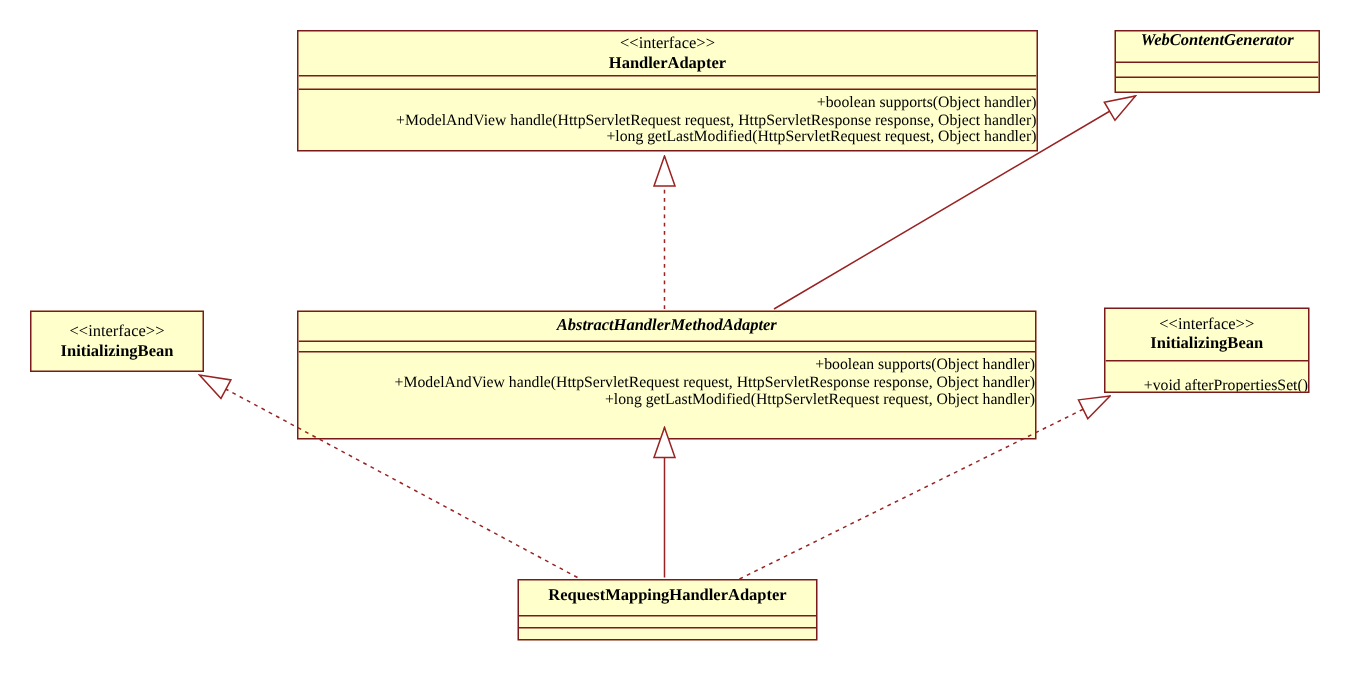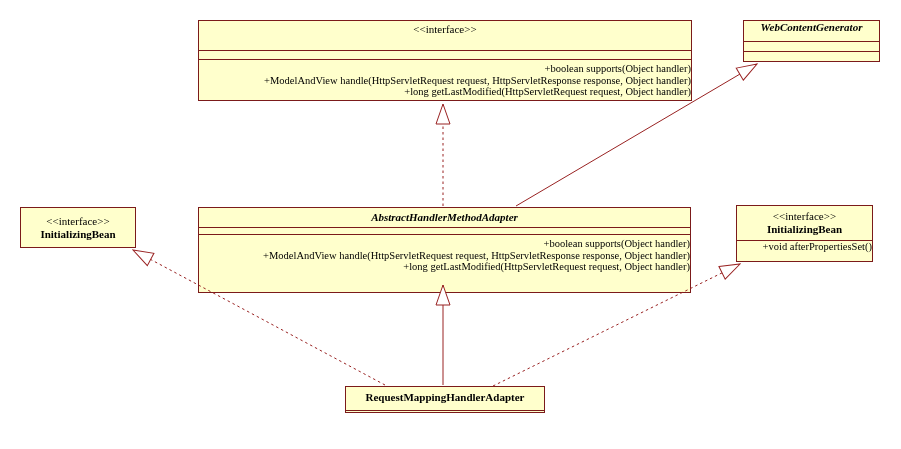--- a/index.html
+++ b/index.html
@@ -36,20 +36,21 @@
   .center-v { display:flex; flex-direction:column; justify-content:center; }
 </style>
 </head>
 <body>
 
 <div id="canvas">
 
   <div class="uml-box" style="left:198px; top:20px; width:494px; height:81px;">
     <div class="comp title-comp" style="height:29px; padding-top:2px;">
       <div class="stereotype">&lt;&lt;interface&gt;&gt;</div>
+      <div class="cls-name">HandlerAdapter</div>
     </div>
     <div class="comp" style="height:9px;"></div>
     <div class="comp methods" style="height:41px;">
       <div>+boolean supports(Object handler)</div>
       <div>+ModelAndView handle(HttpServletRequest request, HttpServletResponse response, Object handler)</div>
       <div>+long getLastModified(HttpServletRequest request, Object handler)</div>
     </div>
   </div>
 
   <div class="uml-box" style="left:743px; top:20px; width:137px; height:42px;">
@@ -77,26 +78,26 @@
       <div>+ModelAndView handle(HttpServletRequest request, HttpServletResponse response, Object handler)</div>
       <div>+long getLastModified(HttpServletRequest request, Object handler)</div>
     </div>
   </div>
 
   <div class="uml-box" style="left:736px; top:205px; width:137px; height:57px;">
     <div class="comp title-comp" style="height:34px; padding-top:4px;">
       <div class="stereotype">&lt;&lt;interface&gt;&gt;</div>
       <div class="cls-name">InitializingBean</div>
     </div>
-    <div class="comp methods" style="height:37px; padding-top:0;">
+    <div class="comp methods" style="height:37px; padding-top:11px;">
       <div>+void afterPropertiesSet()</div>
     </div>
   </div>
 
-  <div class="uml-box" style="left:345px; top:386px; width:200px; height:27px;">
+  <div class="uml-box" style="left:345px; top:386px; width:200px; height:41px;">
     <div class="comp title-comp" style="height:23px; padding-top:4px;">
       <div class="cls-name">RequestMappingHandlerAdapter</div>
     </div>
     <div class="comp" style="height:8px;"></div>
     <div class="comp" style="height:8px;"></div>
   </div>
 
   <svg id="wires" xmlns="http://www.w3.org/2000/svg">
     <defs>
       <marker id="hollowTri" markerUnits="userSpaceOnUse" markerWidth="22" markerHeight="16" viewBox="0 0 22 16" refX="21" refY="8" orient="auto">

